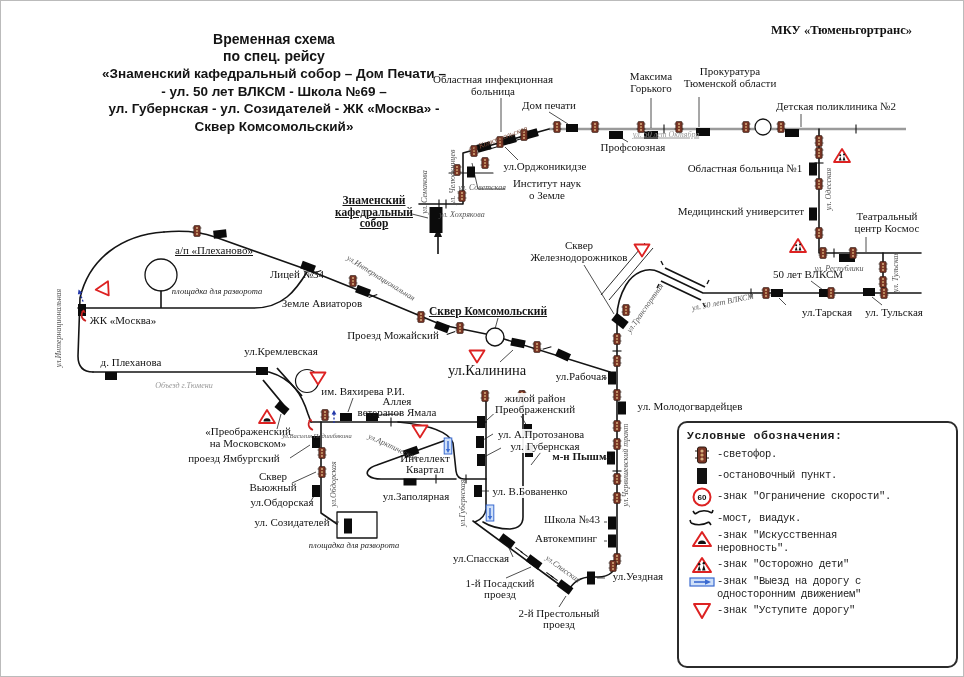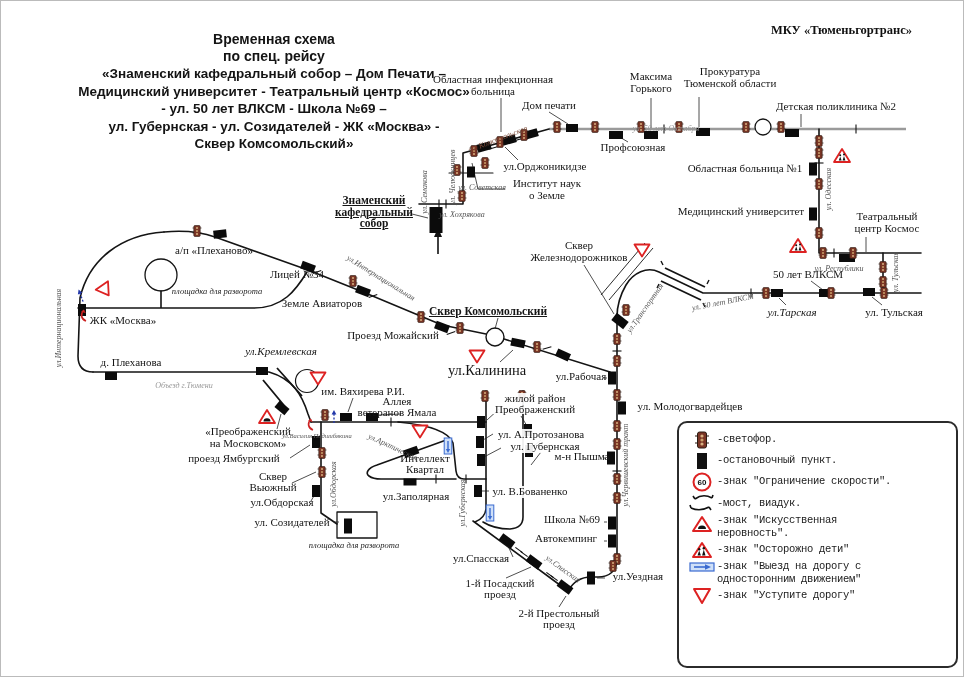--- a/index.html
+++ b/index.html
@@ -272,72 +272,72 @@
       <div class="lbl" style="left: 650px; top: 70px;">Максима
 Горького</div>
       <div class="lbl" style="left: 729px; top: 65px;">Прокуратура
 Тюменской области</div>
       <div class="lbl" style="left: 835px; top: 100px;">Детская поликлиника №2</div>
       <div class="lbl" style="left: 744px; top: 162px;">Областная больница №1</div>
       <div class="lbl" style="left: 740px; top: 205px;">Медицинский университет</div>
       <div class="lbl" style="left: 886px; top: 210px;">Театральный
 центр Космос</div>
       <div class="lbl" style="left: 807px; top: 268px;">50 лет ВЛКСМ</div>
-      <div class="lbl" style="left: 791px; top: 306px; font-style: italic;">ул.Тарская</div>
+      <div class="lbl" style="left: 826px; top: 306px;">ул.Тарская</div>
       <div class="lbl" style="left: 893px; top: 306px;">ул. Тульская</div>
       <div class="lbl" style="left: 544px; top: 160px;">ул.Орджоникидзе</div>
       <div class="lbl" style="left: 546px; top: 177px;">Институт наук
 о Земле</div>
       <div class="lbl bu" style="left: 373px; top: 194px;">Знаменский
 кафедральный
 собор</div>
-      <div class="lbl" style="left: 213px; top: 244px;">а/п «Плеханово»</div>
+      <div class="lbl" style="left: 213px; top: 244px; text-decoration: underline;">а/п «Плеханово»</div>
       <div class="lbl" style="left: 296px; top: 268px;">Лицей №34</div>
       <div class="lbl" style="left: 321px; top: 297px;">Земле Авиаторов</div>
       <div class="lbl" style="left: 392px; top: 329px;">Проезд Можайский</div>
       <div class="lbl bu" style="left: 487px; top: 305px;">Сквер Комсомольский</div>
       <div class="lbl big" style="left: 486px; top: 362px;">ул.Калинина</div>
       <div class="lbl" style="left: 578px; top: 239px;">Сквер
 Железнодорожников</div>
       <div class="lbl" style="left: 122px; top: 314px;">ЖК «Москва»</div>
       <div class="lbl pad" style="left: 216px; top: 285px;">площадка для разворота</div>
       <div class="lbl" style="left: 130px; top: 356px;">д. Плеханова</div>
-      <div class="lbl" style="left: 280px; top: 345px; font-style: italic;">ул.Кремлевская</div>
+      <div class="lbl" style="left: 280px; top: 345px;">ул.Кремлевская</div>
       <div class="lbl" style="left: 247px; top: 425px;">«Преображенский
 на Московском»</div>
       <div class="lbl" style="left: 233px; top: 452px;">проезд Ямбургский</div>
       <div class="lbl tight" style="left: 272px; top: 470px;">Сквер
 Вьюжный</div>
       <div class="lbl" style="left: 281px; top: 496px;">ул.Обдорская</div>
       <div class="lbl" style="left: 291px; top: 516px;">ул. Созидателей</div>
       <div class="lbl pad" style="left: 353px; top: 539px;">площадка для разворота</div>
       <div class="lbl" style="left: 362px; top: 385px;">им. Вяхирева Р.И.</div>
       <div class="lbl tight" style="left: 396px; top: 395px;">Аллея
 ветеранов Ямала</div>
       <div class="lbl tight wbg" style="left: 534px; top: 392px;">жилой район
 Преображенский</div>
       <div class="lbl wbg" style="left: 540px; top: 428px;">ул. А.Протозанова</div>
       <div class="lbl wbg" style="left: 544px; top: 440px;">ул. Губернская</div>
-      <div class="lbl" style="left: 581px; top: 450px;">м-н Пышма</div>
+      <div class="lbl" style="left: 581px; top: 450px; font-weight: bold;">м-н Пышма</div>
       <div class="lbl wbg" style="left: 529px; top: 485px;">ул. В.Бованенко</div>
       <div class="lbl tight" style="left: 424px; top: 452px;">Интеллект
 Квартал</div>
       <div class="lbl" style="left: 415px; top: 490px; text-align: center;">ул.Заполярная</div>
       <div class="lbl" style="left: 580px; top: 370px;">ул.Рабочая</div>
       <div class="lbl" style="left: 689px; top: 400px;">ул. Молодогвардейцев</div>
-      <div class="lbl" style="left: 571px; top: 513px;">Школа №69</div>
+      <div class="lbl" style="left: 571px; top: 513px;">Школа №43</div>
       <div class="lbl" style="left: 565px; top: 532px;">Автокемпинг</div>
       <div class="lbl" style="left: 637px; top: 570px;">ул.Уездная</div>
       <div class="lbl" style="left: 480px; top: 552px;">ул.Спасская</div>
       <div class="lbl tight" style="left: 499px; top: 577px; text-align: center;">1-й Посадский
 проезд</div>
       <div class="lbl tight" style="left: 558px; top: 607px;">2-й Престольный
 проезд</div>
       <div class="lbl st mar rot" style="left: 497px; top: 138px; --r: -21deg;">ул. Комсомольская</div>
-      <div class="lbl st gray rot" style="left: 665px; top: 127px; --r: 0deg;">ул. 50 лет Октября</div>
+      <div class="lbl st gray rot" style="left: 665px; top: 133px; text-decoration: underline; --r: 0deg;">ул. 50 лет Октября</div>
       <div class="lbl st" style="left: 481px; top: 182px; text-align: right;">ул. Советская</div>
       <div class="lbl st rot" style="left: 451px; top: 176px; --r: -90deg;">ул. Челюскинцев</div>
       <div class="lbl st rot" style="left: 423px; top: 191px; --r: -90deg;">ул. Семакова</div>
       <div class="lbl st" style="left: 461px; top: 209px;">ул. Хохрякова</div>
       <div class="lbl st rot" style="left: 827px; top: 188px; --r: -90deg;">ул. Одесская</div>
       <div class="lbl st" style="left: 838px; top: 263px;">ул. Республики</div>
       <div class="lbl st rot" style="left: 894px; top: 271px; --r: -90deg;">ул. Тульская</div>
       <div class="lbl st rot" style="left: 722px; top: 301px; --r: -11deg;">ул. 50 лет ВЛКСМ</div>
       <div class="lbl st rot" style="left: 644px; top: 307px; --r: -55deg;">ул.Транспортная</div>
       <div class="lbl st rot" style="left: 624px; top: 464px; --r: -90deg;">ул.Червишевский тракт</div>
@@ -349,27 +349,27 @@
       <div class="lbl st rot" style="left: 392px; top: 446px; --r: 25deg;">ул.Арктическая</div>
       <div class="lbl st gray" style="left: 183px; top: 380px;">Объезд г.Тюмени</div>
       <div class="lbl st rot" style="left: 562px; top: 568px; --r: 36deg;">ул.Спасская</div>
     </div>
 
   <div class="org">МКУ «Тюменьгортранс»</div>
   <div class="title">
     <div class="hd">Временная схема</div>
     <div class="hd">по спец. рейсу</div>
     <div>«Знаменский кафедральный собор – Дом Печати –</div>
-    <div>Медицинский университет - Театральный центр «Космос»</div>
     <div>- ул. 50 лет ВЛКСМ - Школа №69 –</div>
     <div>ул. Губернская - ул. Созидателей - ЖК «Москва» -</div>
     <div>Сквер Комсомольский»</div>
   </div>
 
   <div class="legend">
+    <div class="ttl">Условные обозначения:</div>
     <div class="row">
       <span class="ic">
         <svg width="16" height="18" viewBox="0 0 16 18">
             <line x1="1" y1="5" x2="15" y2="5" stroke="#2a1a12"></line>
             <line x1="1" y1="12" x2="15" y2="12" stroke="#2a1a12"></line>
             <rect x="3.5" y="1" width="9" height="16" rx="2" fill="#7a3525" stroke="#2a1a12"></rect>
             <circle cx="8" cy="5" r="1.6" fill="#d8b080"></circle>
             <circle cx="8" cy="9" r="1.6" fill="#caa06a"></circle>
             <circle cx="8" cy="13" r="1.6" fill="#d8b080"></circle>
           </svg>

